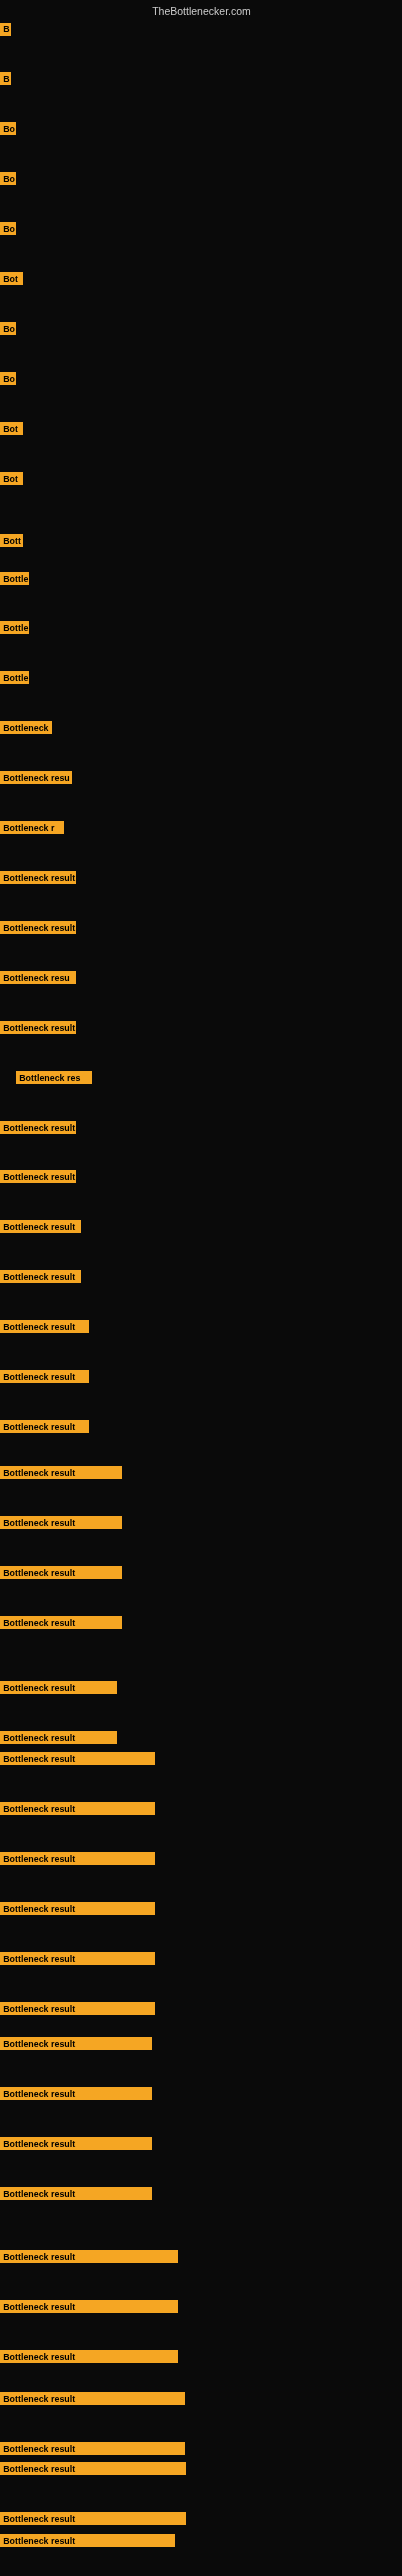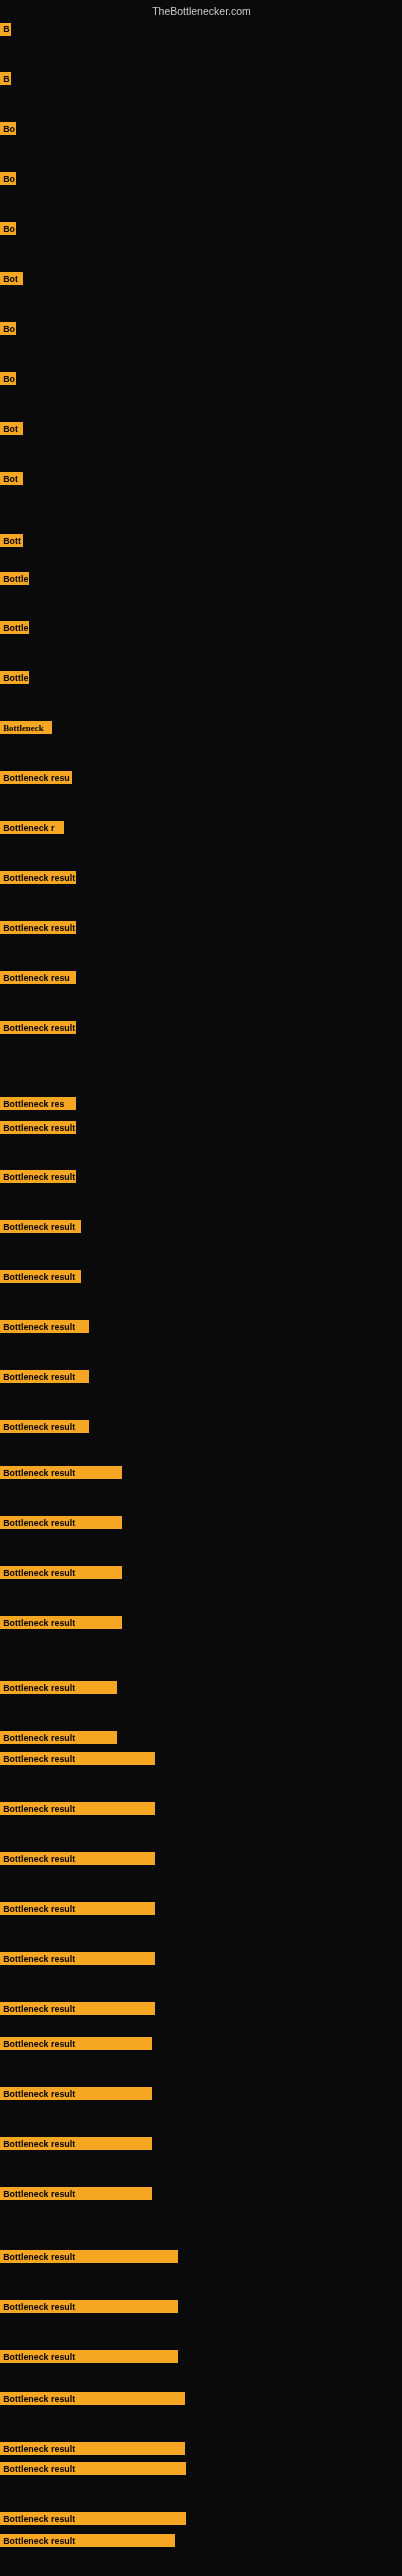--- a/index.html
+++ b/index.html
@@ -51,28 +51,28 @@
 <div class="badge-container" style="top: 222px;"><div class="badge" style="width: 16px; max-width: 16px;">Bo</div></div>
 <div class="badge-container" style="top: 272px;"><div class="badge" style="width: 22.5px; max-width: 22.5px;">Bot</div></div>
 <div class="badge-container" style="top: 322px;"><div class="badge" style="width: 16px; max-width: 16px;">Bo</div></div>
 <div class="badge-container" style="top: 372px;"><div class="badge" style="width: 16px; max-width: 16px;">Bo</div></div>
 <div class="badge-container" style="top: 422px;"><div class="badge" style="width: 22.5px; max-width: 22.5px;">Bot</div></div>
 <div class="badge-container" style="top: 472px;"><div class="badge" style="width: 22.5px; max-width: 22.5px;">Bot</div></div>
 <div class="badge-container" style="top: 534px;"><div class="badge" style="width: 22.5px; max-width: 22.5px;">Bott</div></div>
 <div class="badge-container" style="top: 572px;"><div class="badge" style="width: 29px; max-width: 29px;">Bottle</div></div>
 <div class="badge-container" style="top: 621px;"><div class="badge" style="width: 29px; max-width: 29px;">Bottle</div></div>
 <div class="badge-container" style="top: 671px;"><div class="badge" style="width: 29px; max-width: 29px;">Bottle</div></div>
-<div class="badge-container" style="top: 721px; font-family: Liberation Serif, serif;"><div class="badge" style="width: 52px; max-width: 52px;">Bottleneck</div></div>
+<div class="badge-container" style="top: 721px;"><div class="badge" style="width: 52px; max-width: 52px;">Bottleneck</div></div>
 <div class="badge-container" style="top: 771px;"><div class="badge" style="width: 72px; max-width: 72px;">Bottleneck resu</div></div>
 <div class="badge-container" style="top: 821px;"><div class="badge" style="width: 84px; max-width: 64px;">Bottleneck r</div></div>
 <div class="badge-container" style="top: 871px;"><div class="badge" style="width: 76px; max-width: 76px;">Bottleneck result</div></div>
 <div class="badge-container" style="top: 921px;"><div class="badge" style="width: 76px; max-width: 76px;">Bottleneck result</div></div>
 <div class="badge-container" style="top: 971px;"><div class="badge" style="width: 76px; max-width: 76px;">Bottleneck resu</div></div>
 <div class="badge-container" style="top: 1021px;"><div class="badge" style="width: 76px; max-width: 76px;">Bottleneck result</div></div>
-<div class="badge-container" style="top: 1097px;"><div class="badge" style="width: 76px; max-width: 76px;">Bottleneck res</div></div>
+<div class="badge-container" style="top: 1071px; margin-left: 16px;"><div class="badge" style="width: 76px; max-width: 76px;">Bottleneck res</div></div>
 <div class="badge-container" style="top: 1121px;"><div class="badge" style="width: 76px; max-width: 76px;">Bottleneck result</div></div>
 <div class="badge-container" style="top: 1170px;"><div class="badge" style="width: 76px; max-width: 76px;">Bottleneck result</div></div>
 <div class="badge-container" style="top: 1220px;"><div class="badge" style="width: 81px; max-width: 81px;">Bottleneck result</div></div>
 <div class="badge-container" style="top: 1270px;"><div class="badge" style="width: 81px; max-width: 81px;">Bottleneck result</div></div>
 <div class="badge-container" style="top: 1320px;"><div class="badge" style="width: 89px; max-width: 89px;">Bottleneck result</div></div>
 <div class="badge-container" style="top: 1370px;"><div class="badge" style="width: 89px; max-width: 89px;">Bottleneck result</div></div>
 <div class="badge-container" style="top: 1420px;"><div class="badge" style="width: 89px; max-width: 89px;">Bottleneck result</div></div>
 <div class="badge-container" style="top: 1466px;"><div class="badge" style="width: 122px; max-width: 122px;">Bottleneck result</div></div>
 <div class="badge-container" style="top: 1516px;"><div class="badge" style="width: 122px; max-width: 122px;">Bottleneck result</div></div>
 <div class="badge-container" style="top: 1566px;"><div class="badge" style="width: 122px; max-width: 122px;">Bottleneck result</div></div>

